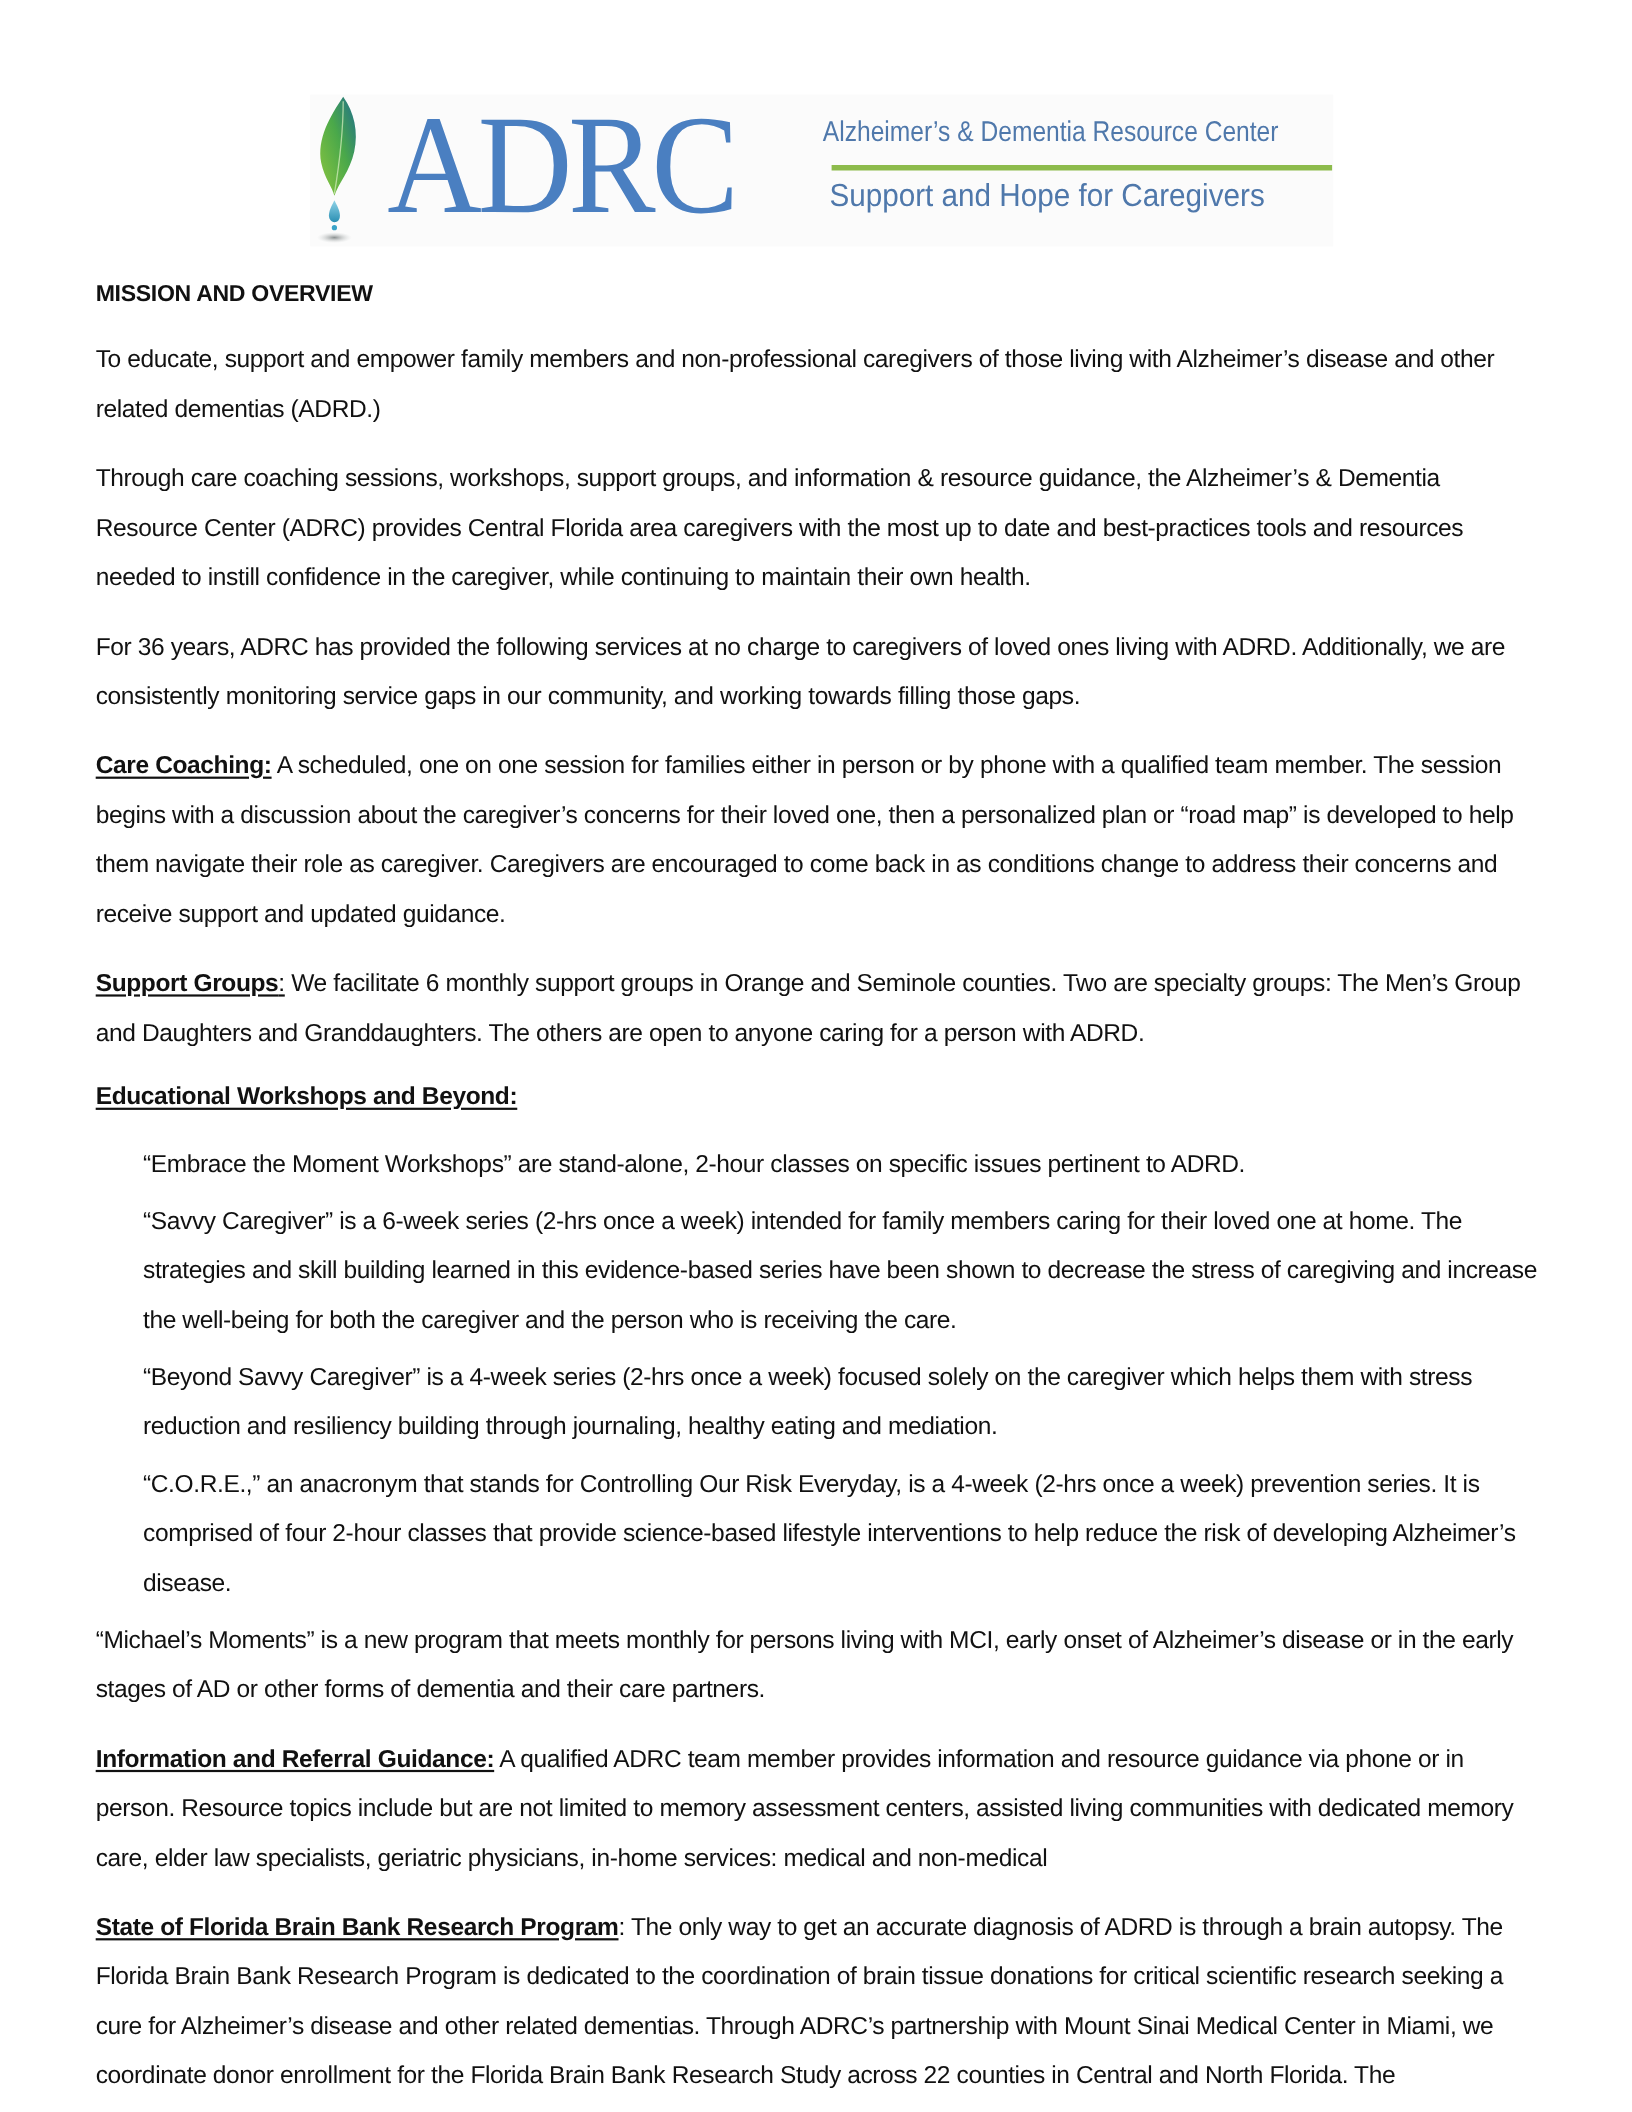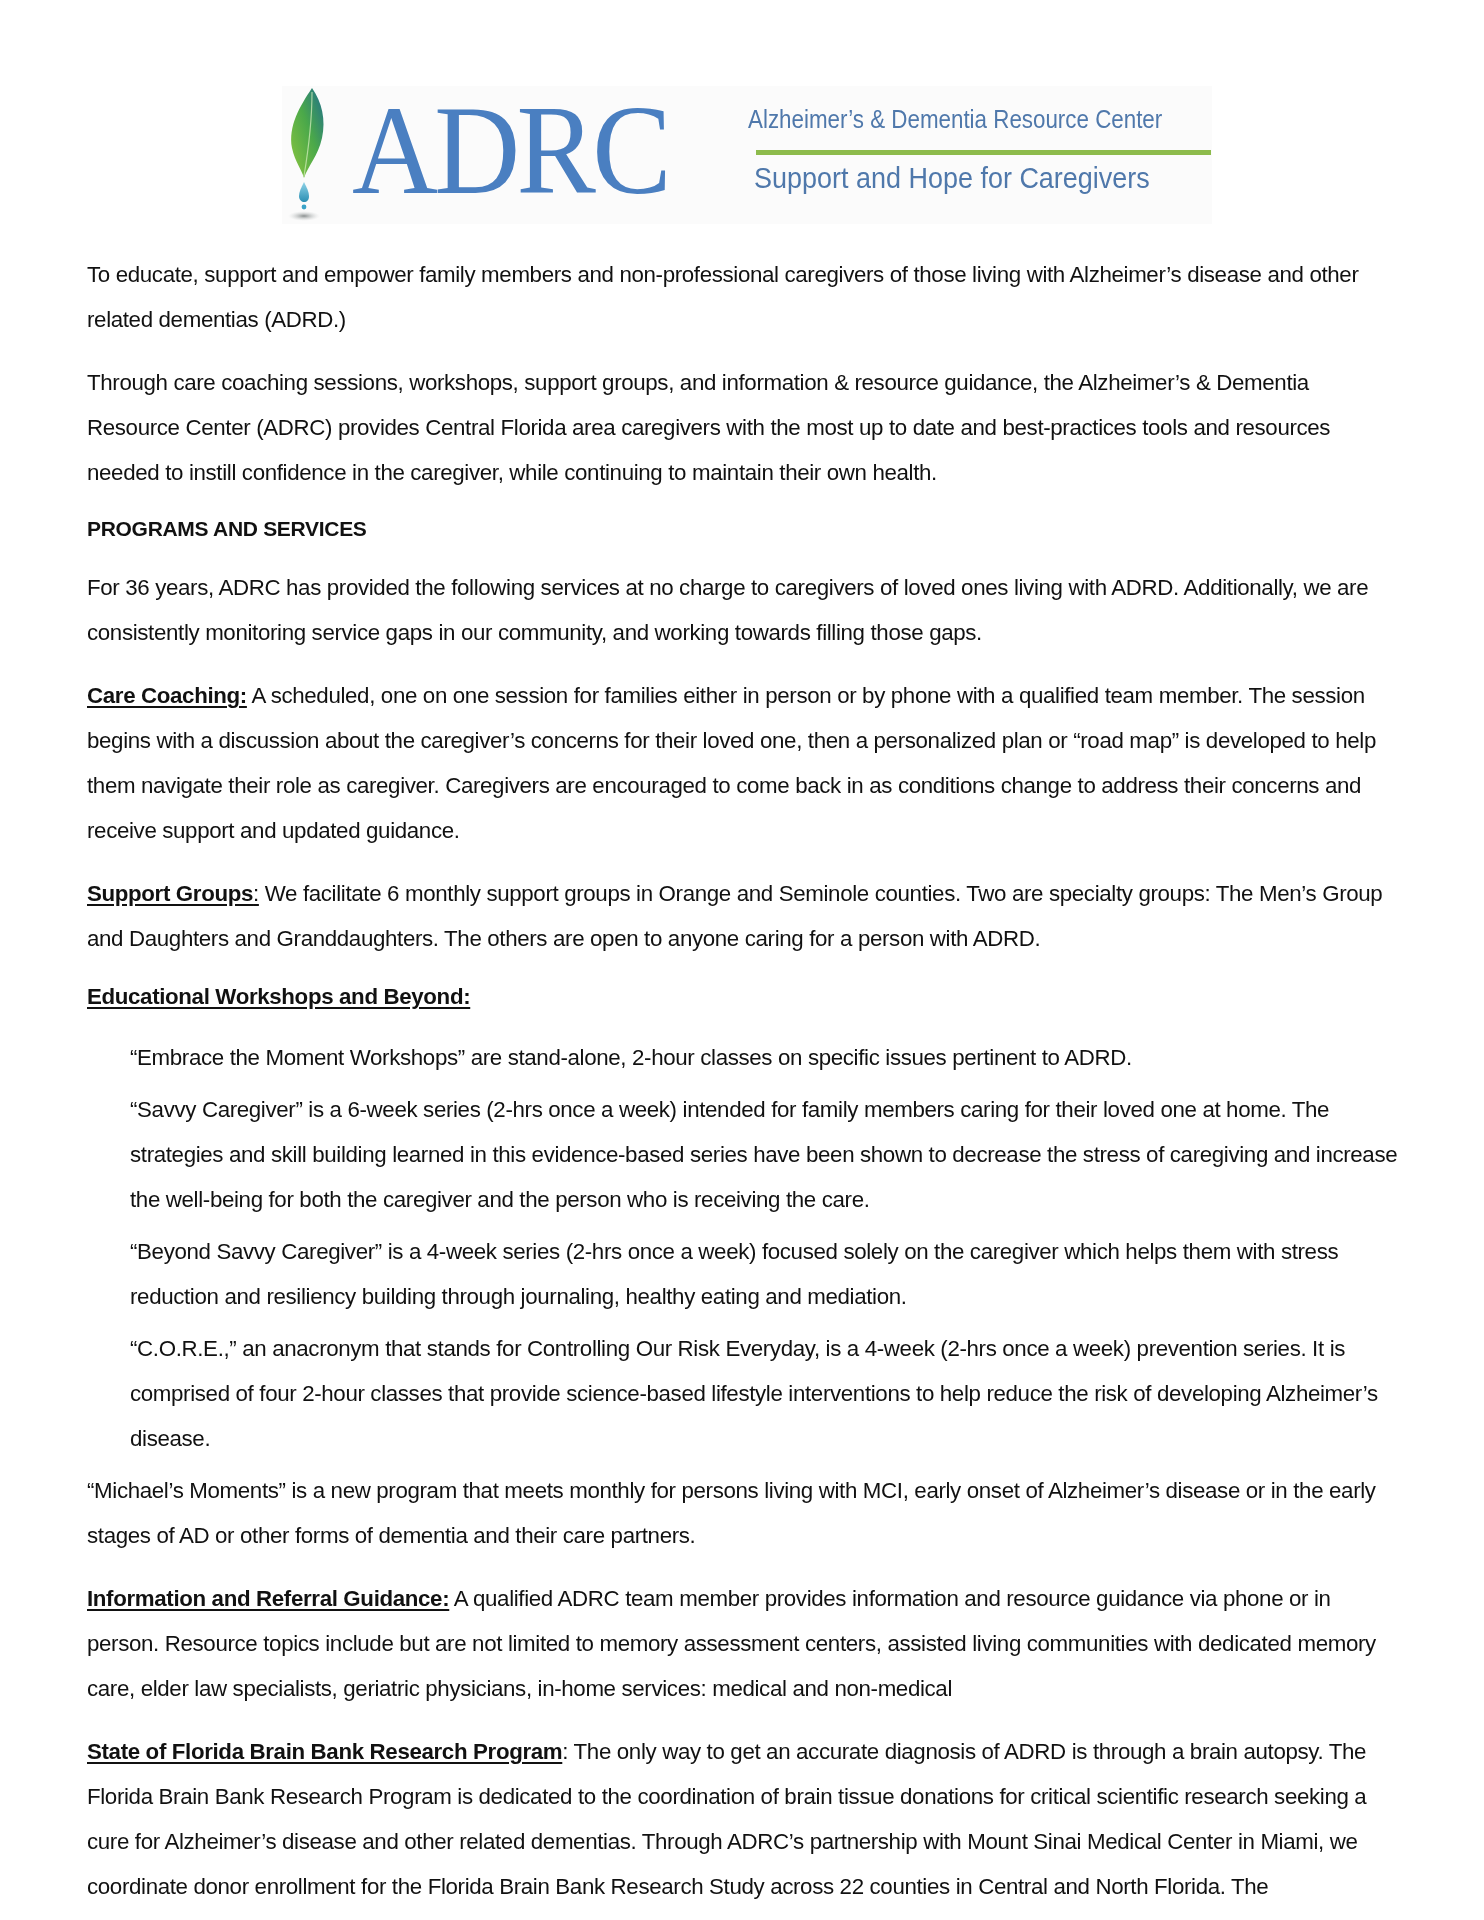--- a/index.html
+++ b/index.html
@@ -162,24 +162,24 @@
     <div class="logo-acronym">ADRC</div>
     <div class="logo-text">
       <div class="logo-name">Alzheimer’s &amp; Dementia Resource Center</div>
       <div class="logo-divider"></div>
       <div class="logo-tagline">Support and Hope for Caregivers</div>
     </div>
   </div>
 
   <div class="content">
 
+    <div class="heading">MISSION AND OVERVIEW</div>
     <p class="gap-lg">To educate, support and empower family members and non-professional caregivers of those living with Alzheimer’s disease and other related dementias (ADRD.)</p>
     <p class="gap-lg">Through care coaching sessions, workshops, support groups, and information &amp; resource guidance, the Alzheimer’s &amp; Dementia Resource Center (ADRC) provides Central Florida area caregivers with the most up to date and best-practices tools and resources needed to instill confidence in the caregiver, while continuing to maintain their own health.</p>
 
-    <div class="heading">PROGRAMS AND SERVICES</div>
     <p class="gap-lg">For 36 years, ADRC has provided the following services at no charge to caregivers of loved ones living with ADRD. Additionally, we are consistently monitoring service gaps in our community, and working towards filling those gaps.</p>
 
     <p class="gap-lg"><span class="label">Care Coaching:</span><span> A scheduled, one on one session for families either in person or by phone with a qualified team member. The session begins with a discussion about the caregiver’s concerns for their loved one, then a personalized plan or “road map” is developed to help them navigate their role as caregiver. Caregivers are encouraged to come back in as conditions change to address their concerns and receive support and updated guidance.</span></p>
 
     <p class="gap-lg"><span class="label">Support Groups</span><span class="uline">:</span><span>  We facilitate 6 monthly support groups in Orange and Seminole counties. Two are specialty groups: The Men’s Group and Daughters and Granddaughters. The others are open to anyone caring for a person with ADRD.</span></p>
 
     <div class="section-title">Educational Workshops and Beyond:</div>
     <p class="gap-sm">“Embrace the Moment Workshops” are stand-alone, 2-hour classes on specific issues pertinent to ADRD.</p>
     <p class="gap-sm">“Savvy Caregiver” is a 6-week series (2-hrs once a week) intended for family members caring for their loved one at home. The strategies and skill building learned in this evidence-based series have been shown to decrease the stress of caregiving and increase the well-being for both the caregiver and the person who is receiving the care.</p>
     <p class="gap-sm">“Beyond Savvy Caregiver” is a 4-week series (2-hrs once a week) focused solely on the caregiver which helps them with stress reduction and resiliency building through journaling, healthy eating and mediation.</p>

